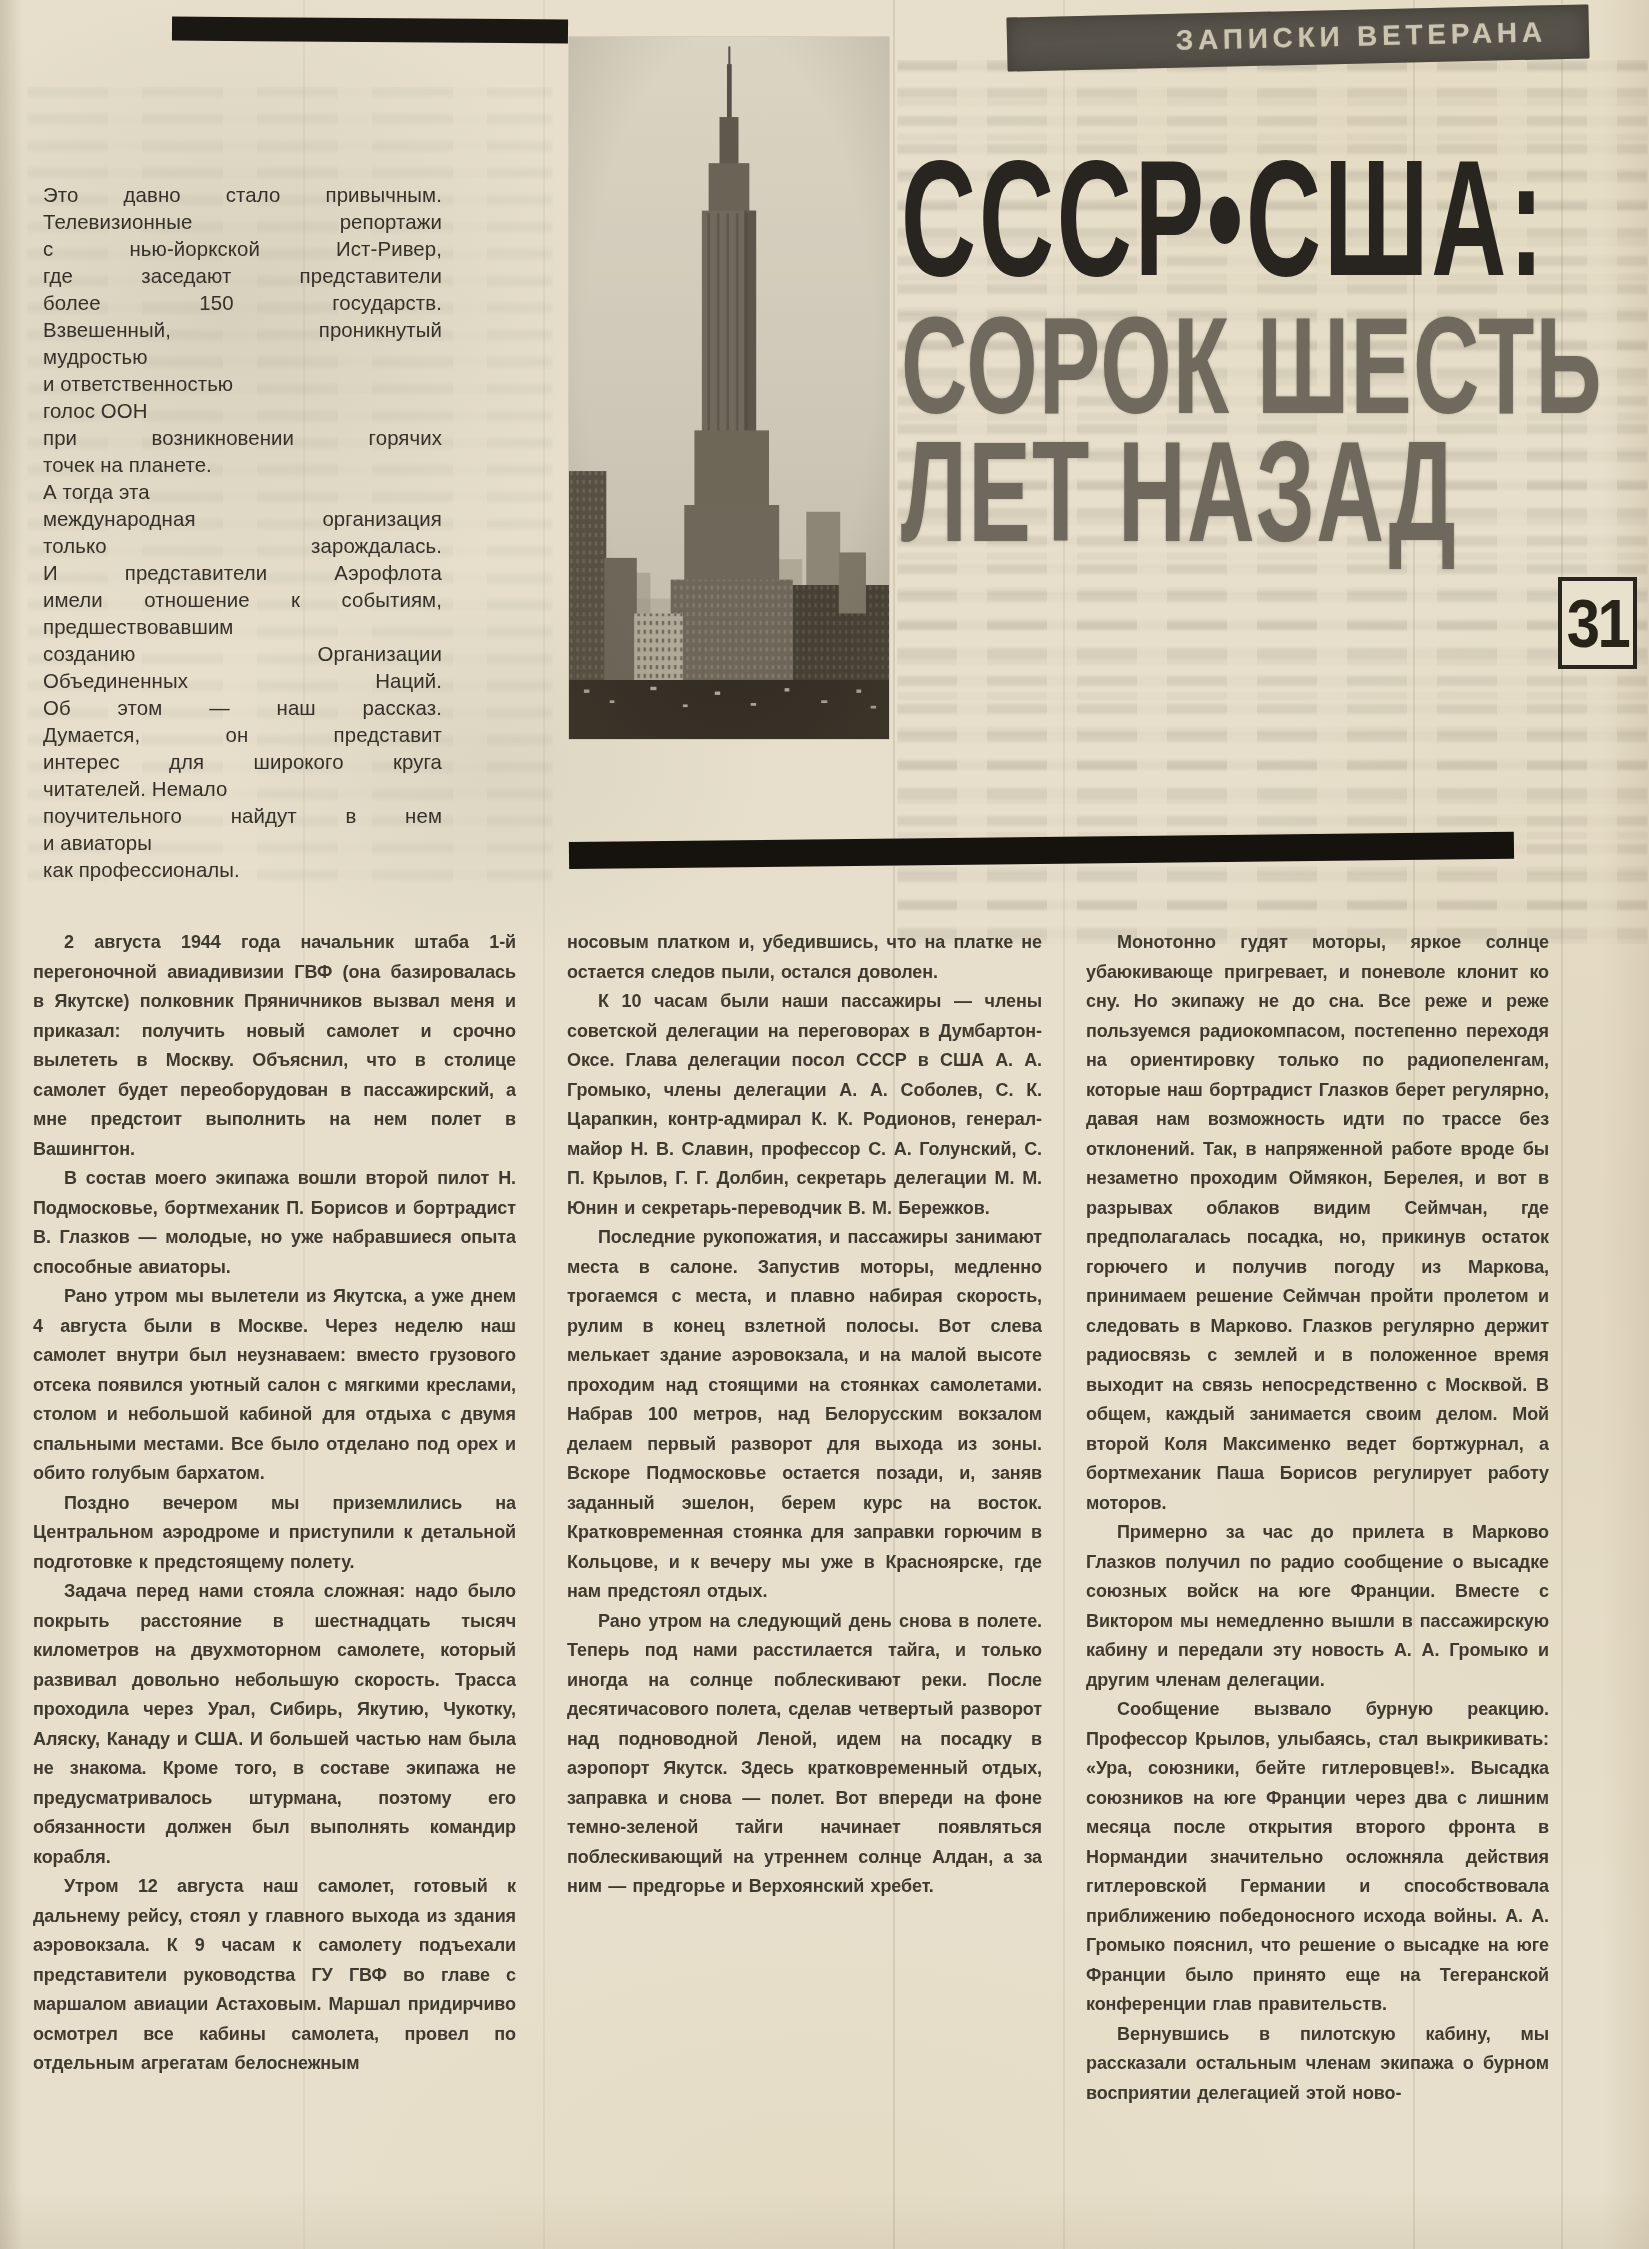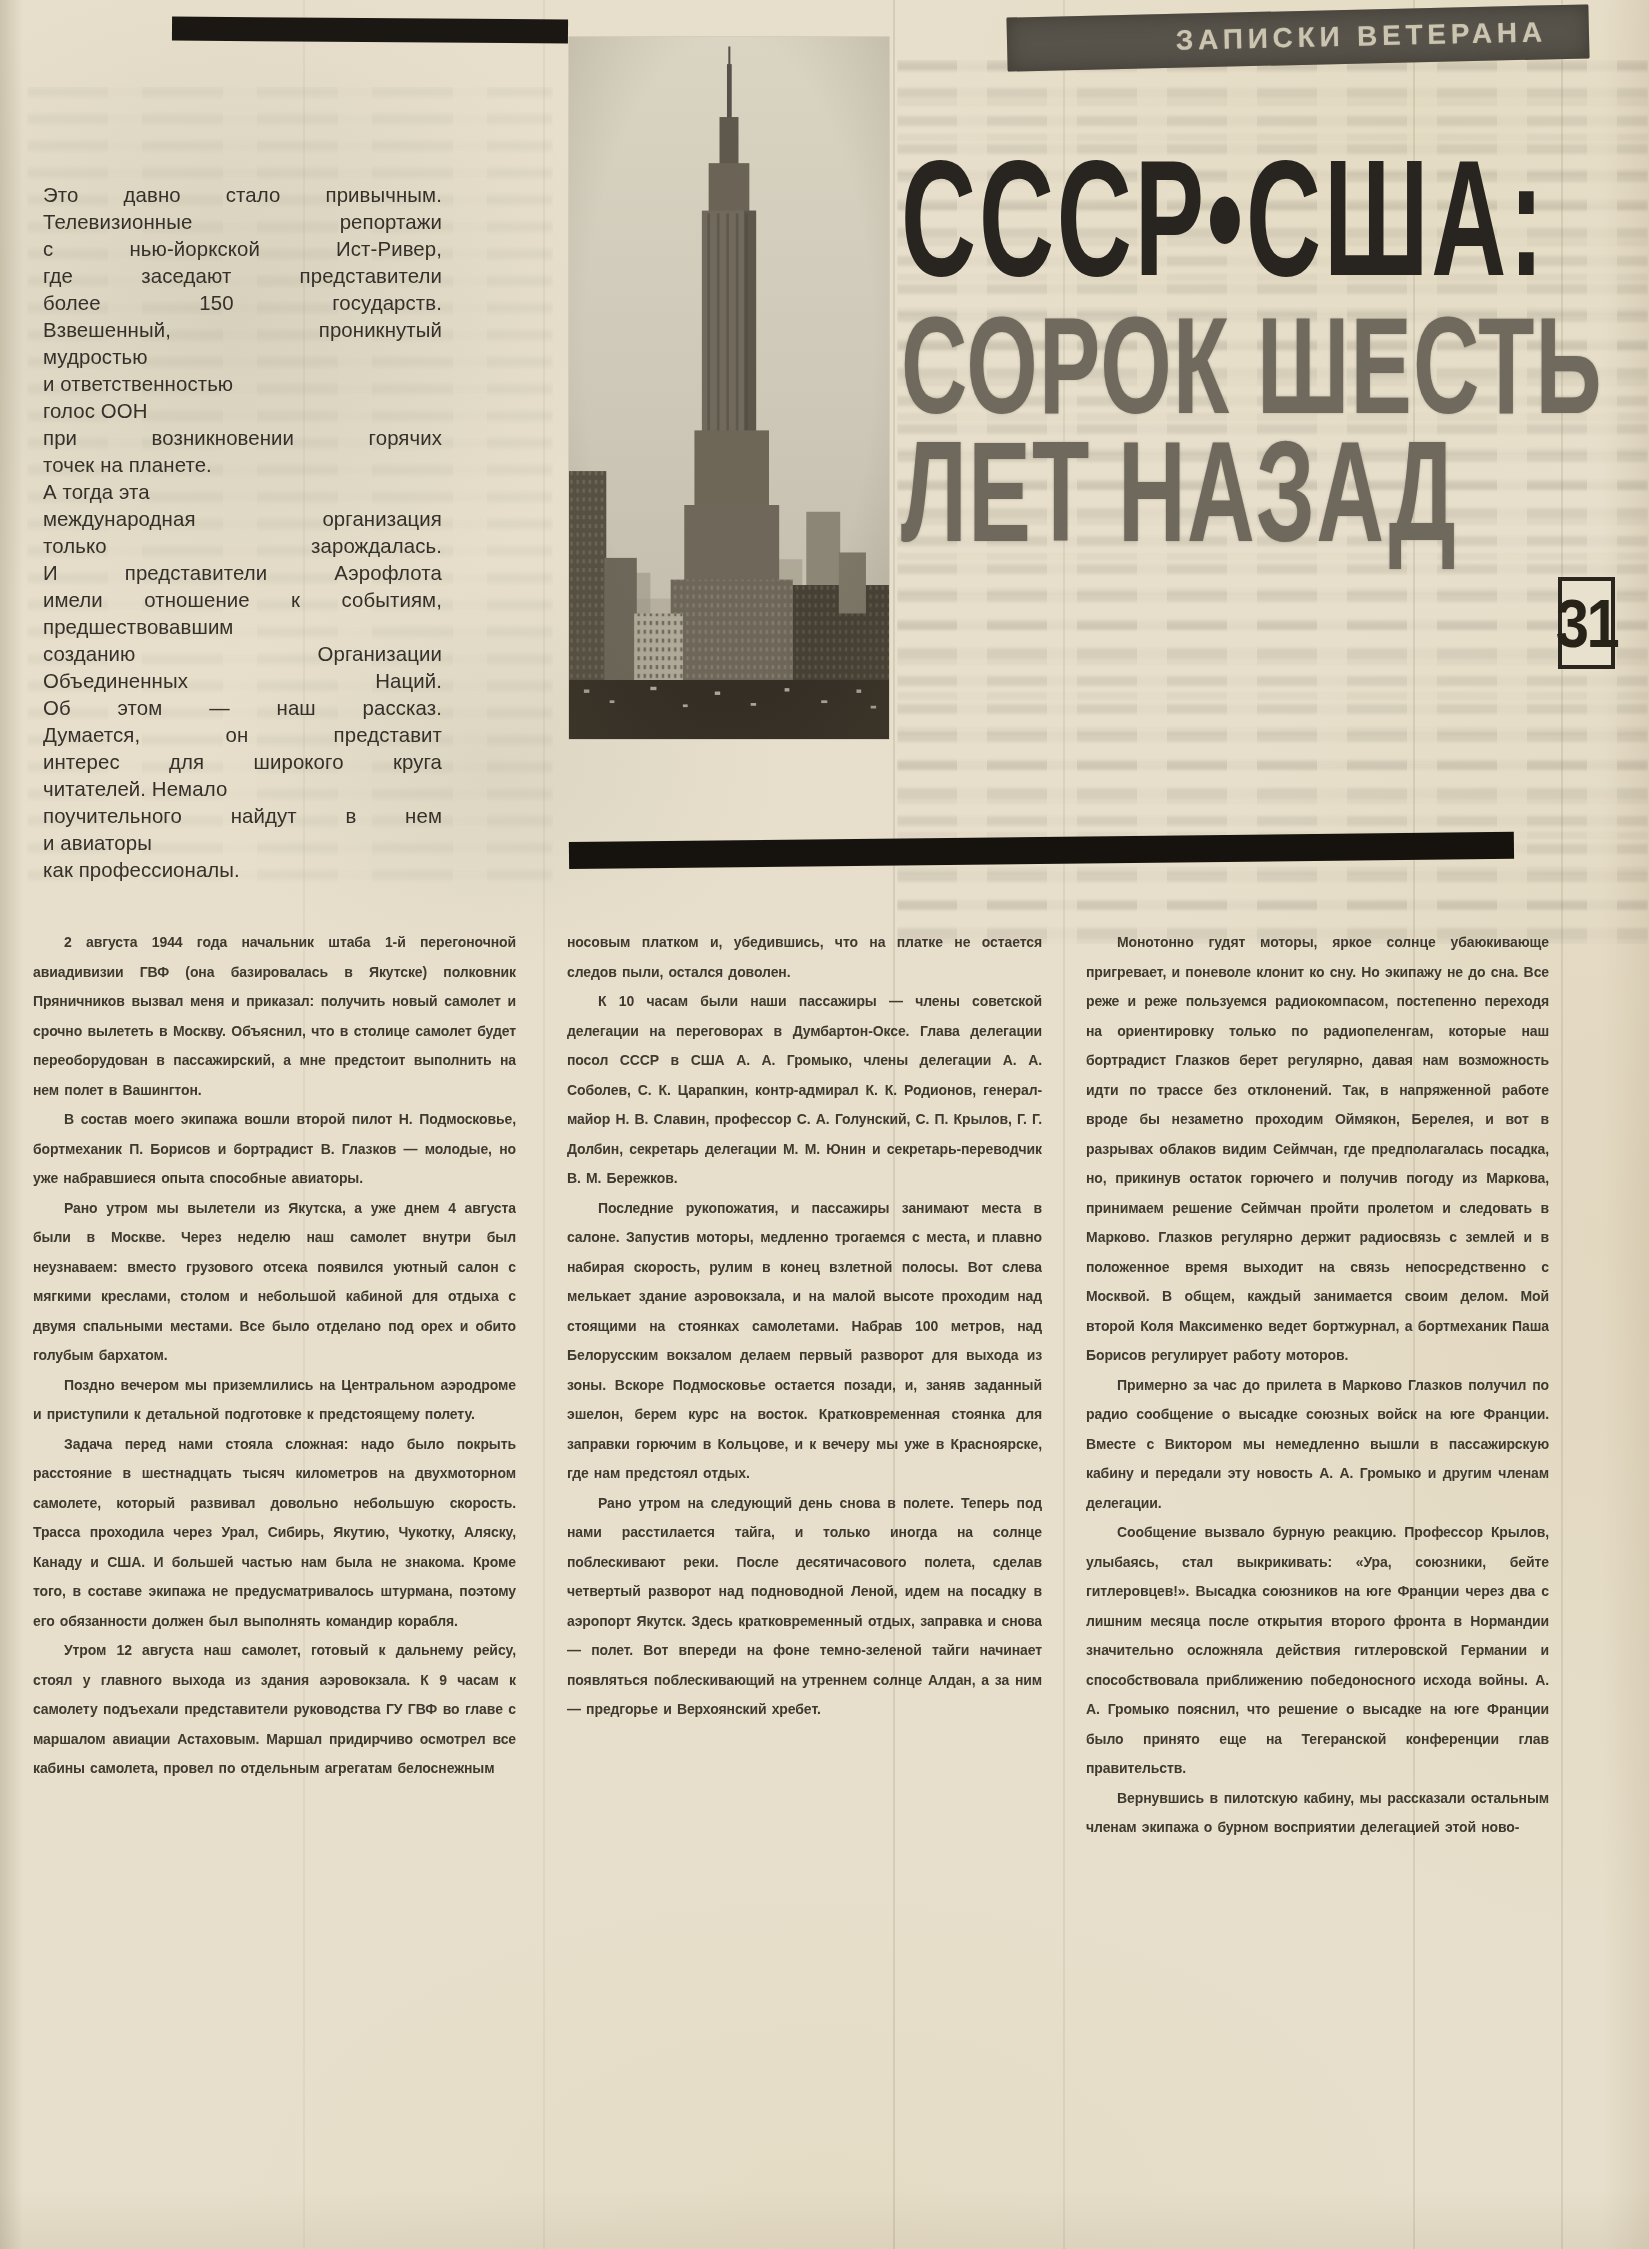--- a/index.html
+++ b/index.html
@@ -65,31 +65,31 @@
   .intro-line{font-size:20.4px;font-weight:normal;line-height:27px;text-align:justify;letter-spacing:0.1px;}
   
   .headline{position:absolute;left:901px;top:136px;width:726px;height:414px;z-index:2;}
   .hl{position:absolute;left:0;}
   .hl span{display:inline-block;font-weight:bold;white-space:nowrap;transform-origin:0 0;line-height:102px;font-size:102px;}
   .hl1{top:0;}   .hl1 span{letter-spacing:2.7px;color:#282420;transform:scale(1.02,1.62);}
   .hl2{top:162px;} .hl2 span{letter-spacing:1.4px;color:#706a5e;transform:scale(.90,1.34);text-shadow:0 0 2px rgba(112,106,94,.45);}
   .hl3{top:285px;} .hl3 span{letter-spacing:1.4px;color:#6f695d;transform:scale(.92,1.40);text-shadow:0 0 2px rgba(111,105,93,.45);}
   
   .badge{
-    position:absolute;left:1558px;top:577px;width:57px;height:92px;border:4.8px solid #2a261f;
+    position:absolute;left:1558px;top:577px;width:79px;height:92px;border:4.8px solid #2a261f;
     background:#e8e1cd;display:flex;align-items:center;justify-content:center;box-sizing:border-box;
   }
   .badge span{font-size:65px;font-weight:bold;color:#272319;transform:scale(.92,1.05);letter-spacing:-2.7px;}
   
   .col{position:absolute;top:928px;height:1269px;overflow:hidden;color:#3f3a30;z-index:2;}
   .col1{left:33px;width:483px;}
   .col2{left:567px;width:475px;}
   .col3{left:1086px;width:463px;}
   .para{
-    margin:0;font-size:14px;font-weight:bold;line-height:29.5px;text-align:justify;
+    margin:0;font-size:18px;font-weight:bold;line-height:29.5px;text-align:justify;
     text-indent:31px;letter-spacing:-0.1px;word-spacing:1.4px;
   }
   .col2 .para:first-child{text-indent:0;}
 </style>
 </head>
 <body>
 
 <div id="page">
 
   <div class="bleed bleed-right"></div>

